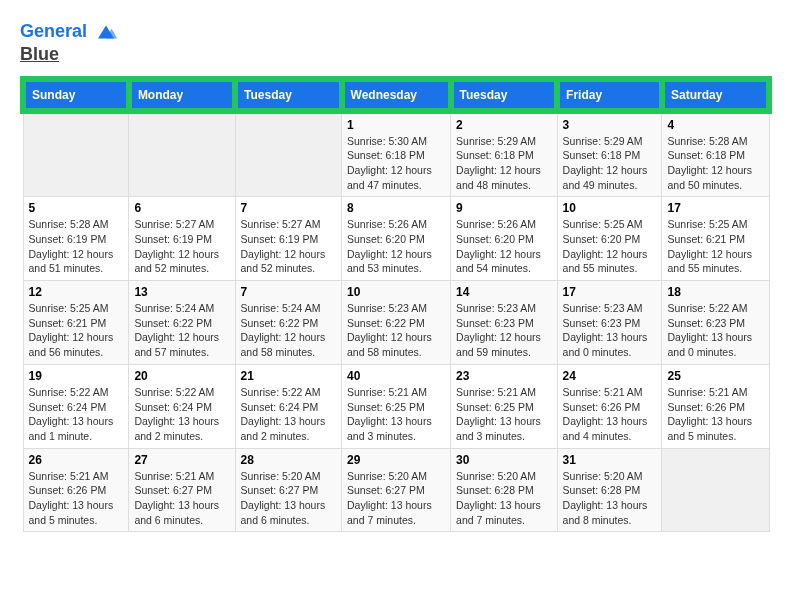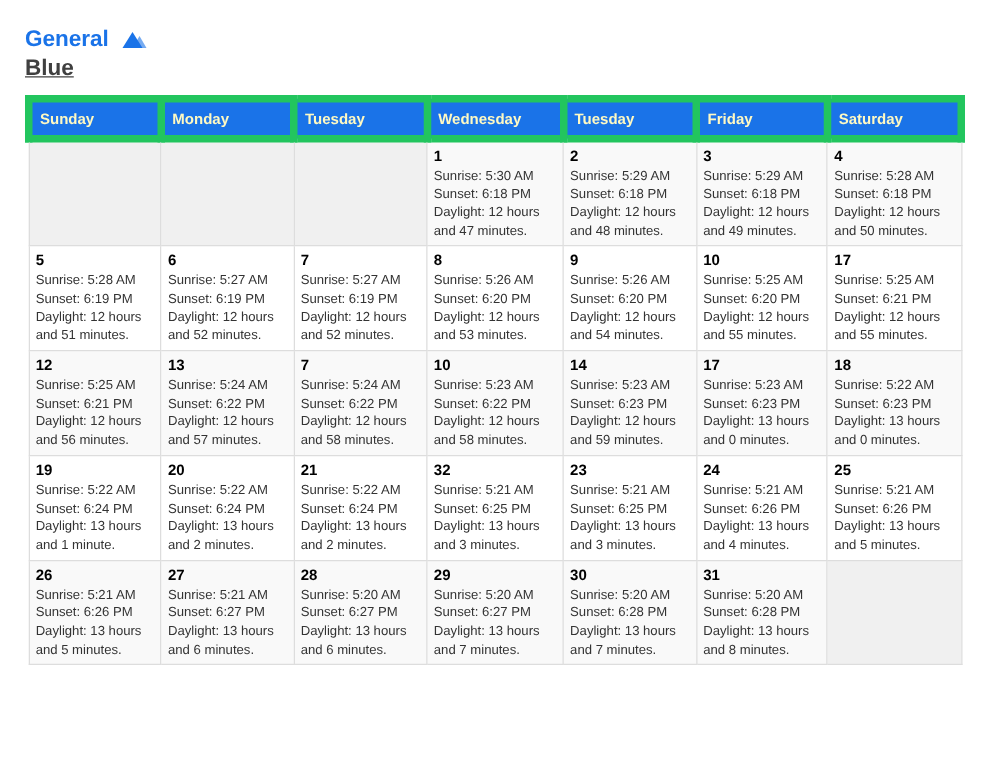--- a/index.html
+++ b/index.html
@@ -214,21 +214,21 @@
         </td>
         <td>
           <span class="day-num">20</span>
           <div class="day-info">Sunrise: 5:22 AM<br>Sunset: 6:24 PM<br>Daylight: 13 hours<br>and 2 minutes.</div>
         </td>
         <td>
           <span class="day-num">21</span>
           <div class="day-info">Sunrise: 5:22 AM<br>Sunset: 6:24 PM<br>Daylight: 13 hours<br>and 2 minutes.</div>
         </td>
         <td>
-          <span class="day-num">32</span>
+          <span class="day-num">40</span>
           <div class="day-info">Sunrise: 5:21 AM<br>Sunset: 6:25 PM<br>Daylight: 13 hours<br>and 3 minutes.</div>
         </td>
         <td>
           <span class="day-num">23</span>
           <div class="day-info">Sunrise: 5:21 AM<br>Sunset: 6:25 PM<br>Daylight: 13 hours<br>and 3 minutes.</div>
         </td>
         <td>
           <span class="day-num">24</span>
           <div class="day-info">Sunrise: 5:21 AM<br>Sunset: 6:26 PM<br>Daylight: 13 hours<br>and 4 minutes.</div>
         </td>

